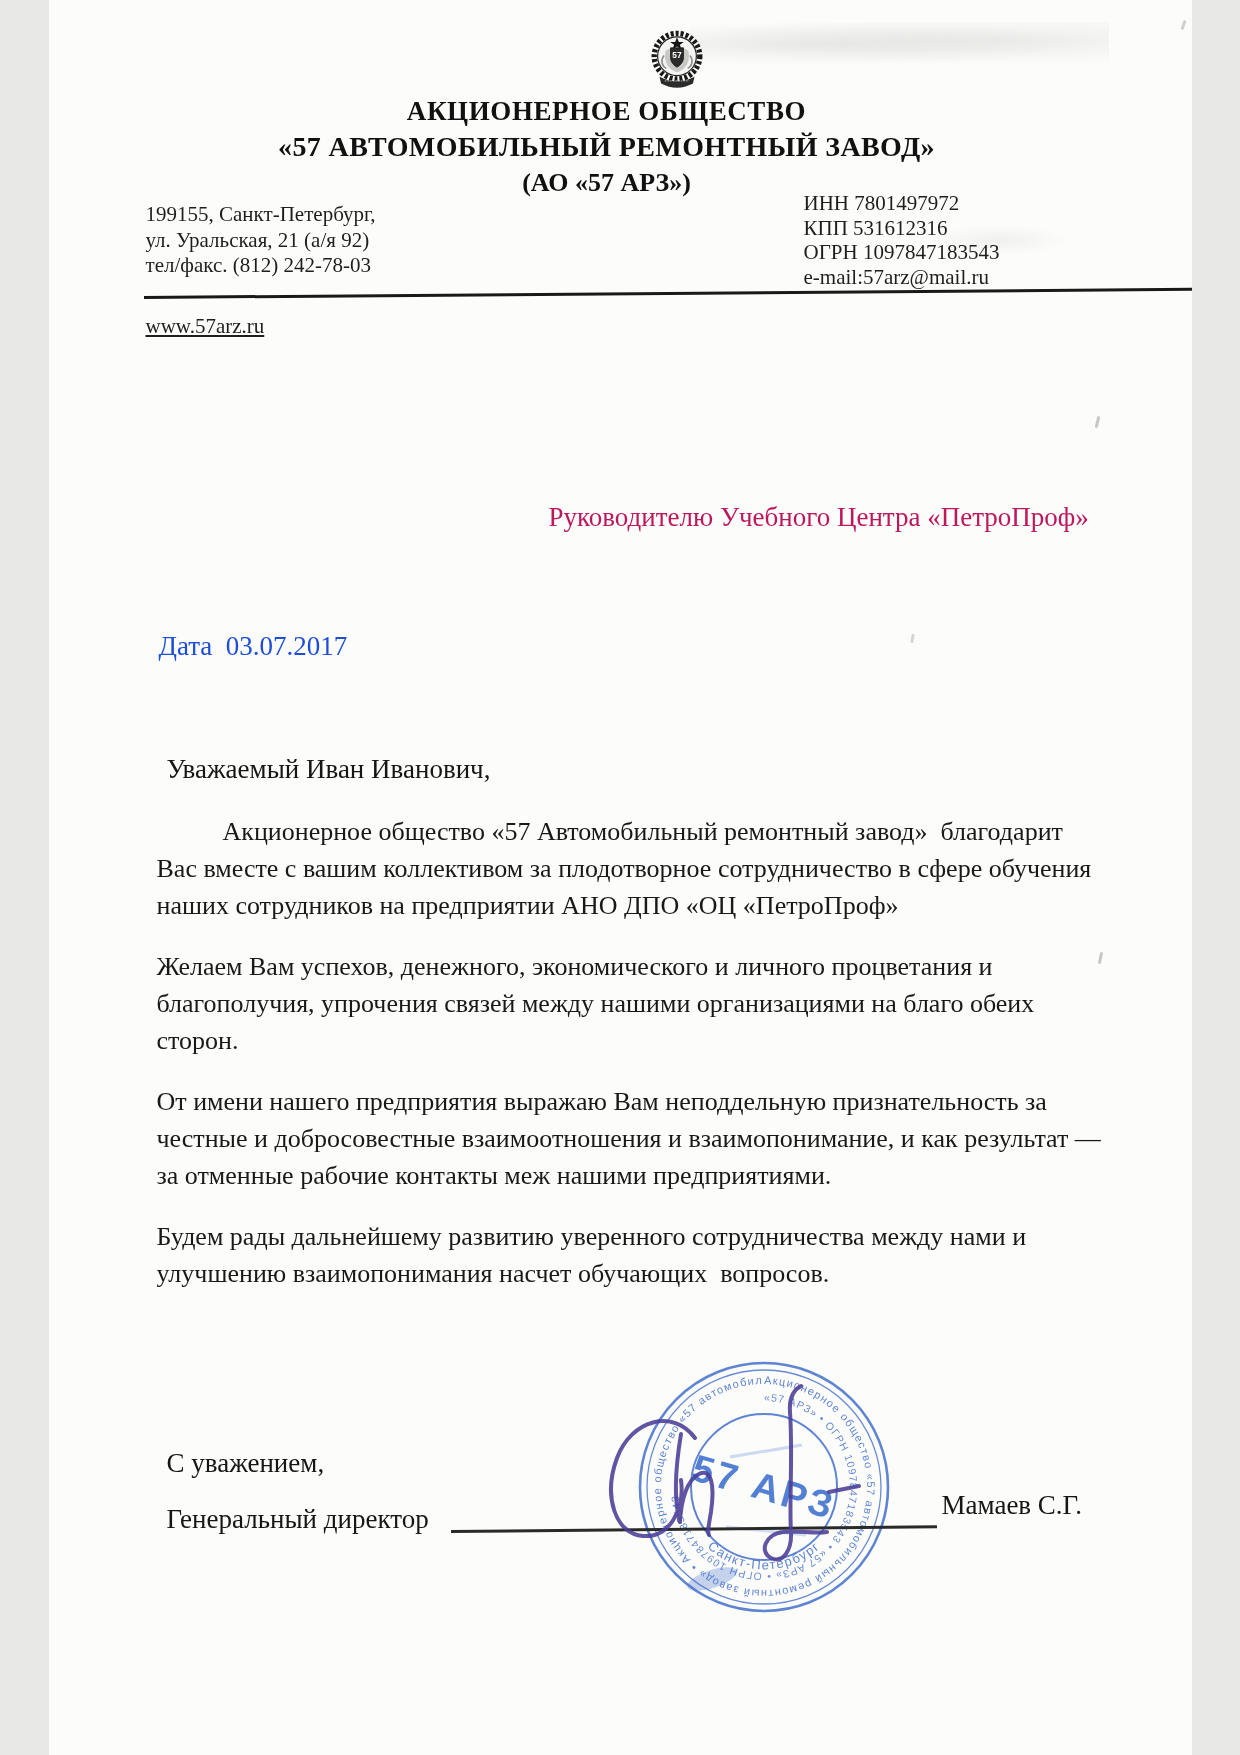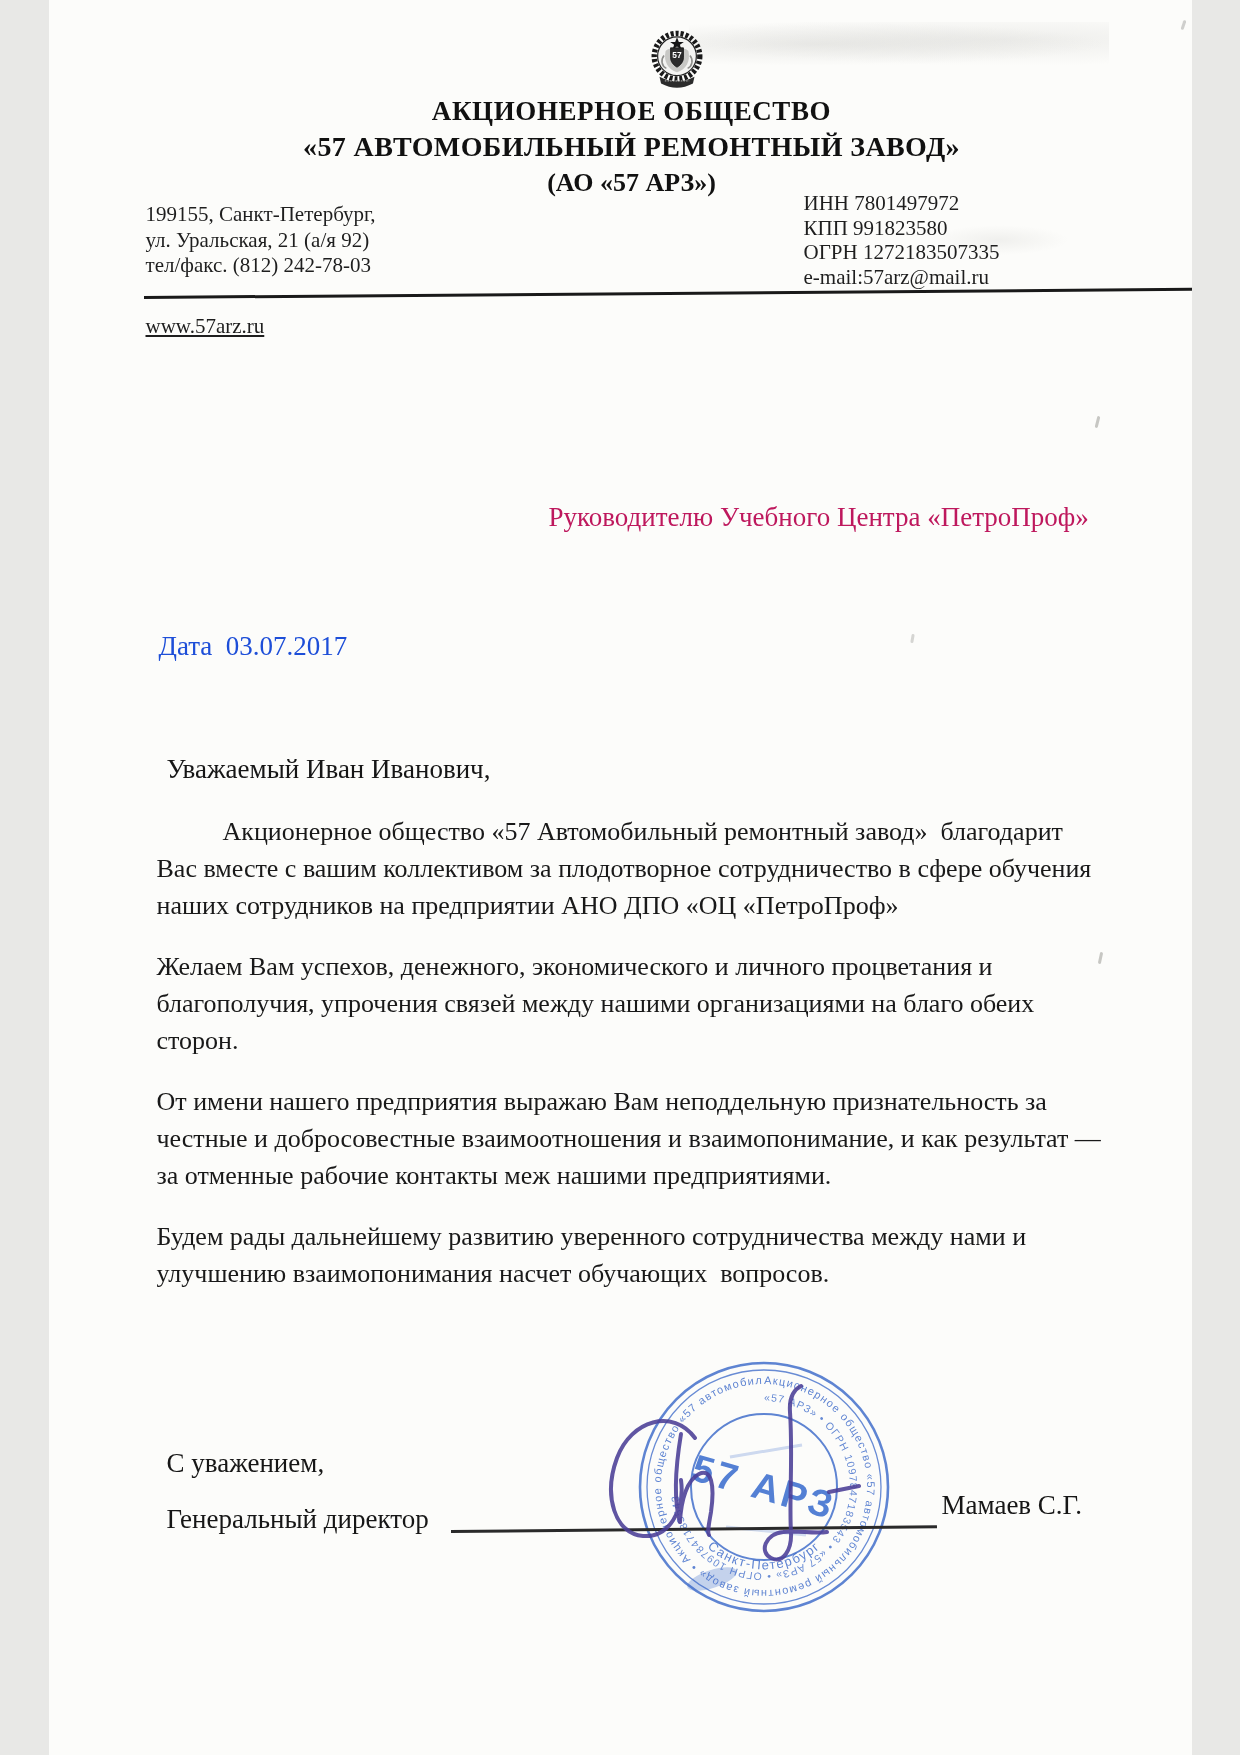--- a/index.html
+++ b/index.html
@@ -20,21 +20,21 @@
   .smudge.s2{left:880px;top:225px;width:140px;height:30px;
     background:radial-gradient(ellipse,rgba(170,170,165,.15),transparent 70%);}
   .tick{position:absolute;width:3px;height:12px;background:#9a9a96;border-radius:2px;opacity:.55;}
   .tick.t1{left:1047px;top:416px;transform:rotate(14deg);}
   .tick.t2{left:1050px;top:952px;transform:rotate(12deg);}
   .tick.t3{left:862px;top:634px;transform:rotate(10deg);height:9px;opacity:.4;}
   .tick.t4{left:1133px;top:20px;transform:rotate(18deg);height:10px;opacity:.45;}
 
   
   .logo{position:absolute;left:588px;top:22px;width:80px;height:76px;}
-  .header-text{position:absolute;left:0;top:94px;width:1116px;text-align:center;font-weight:bold;color:#111;margin-left:25px;}
+  .header-text{position:absolute;left:0;top:94px;width:1116px;text-align:center;font-weight:bold;color:#111;}
   .org1{font-size:27px;line-height:34px;letter-spacing:.6px;}
   .org2{font-size:28px;line-height:37px;letter-spacing:.4px;}
   .org3{font-size:26px;line-height:35px;}
 
   .contacts-left{position:absolute;left:97px;top:202px;font-size:21px;line-height:25.5px;color:#1e1e1e;}
   .website{text-decoration:underline;margin-top:35px;}
   .contacts-right{position:absolute;left:755px;top:191px;font-size:21px;line-height:24.5px;color:#1e1e1e;}
 
   .rule{position:absolute;left:95px;top:296px;width:1052px;height:3px;background:#191919;
         transform:rotate(-0.45deg);transform-origin:left center;}
@@ -89,22 +89,22 @@
 
   <div class="contacts-left">
     <div>199155, Санкт-Петербург,</div>
     <div>ул. Уральская, 21  (а/я 92)</div>
     <div>тел/факс. (812) 242-78-03</div>
     <div class="website">www.57arz.ru</div>
   </div>
 
   <div class="contacts-right">
     <div>ИНН 7801497972</div>
-    <div>КПП 991823580</div>
-    <div>ОГРН 1272183507335</div>
+    <div>КПП 531612316</div>
+    <div>ОГРН 1097847183543</div>
     <div>e-mail:57arz@mail.ru</div>
   </div>
 
   <div class="rule"></div>
 
   <div class="addressee">Руководителю Учебного Центра «ПетроПроф»</div>
   <div class="date-line">Дата  03.07.2017</div>
   <div class="salutation">Уважаемый Иван Иванович,</div>
 
   <div class="body-text">

